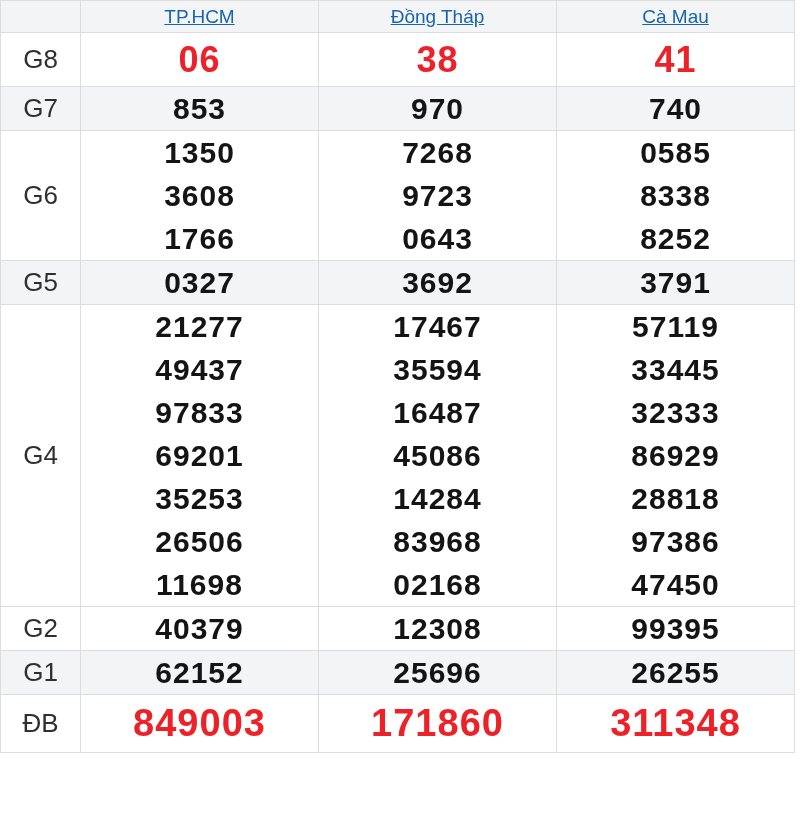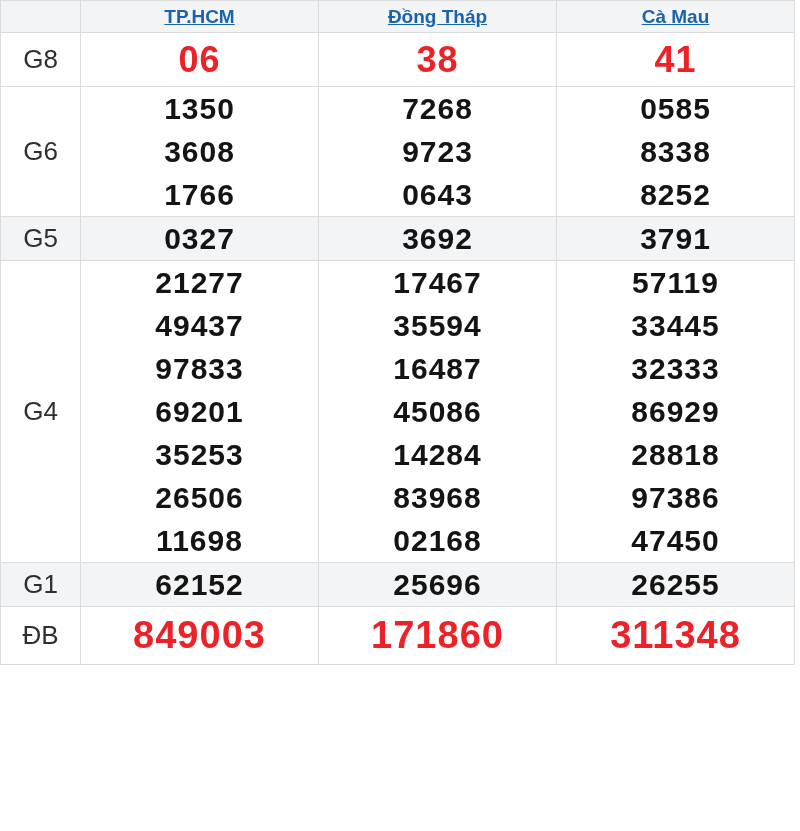--- a/index.html
+++ b/index.html
@@ -23,21 +23,21 @@
     border: 1px solid #dcdcdc;
     text-align: center;
     padding: 0;
     vertical-align: middle;
   }
   col.c-prize { width: 80px; }
   thead th {
     background: var(--shade, #f3f4f4);
     height: 31px;
     font-size: 19px;
-    font-weight: bold;
+    font-weight: normal;
   }
   thead a {
     color: var(--blue, #1a64ad);
     text-decoration: underline;
     cursor: pointer;
   }
   td.prize {
     font-size: 26px;
     font-weight: normal;
     color: #2f2f2f;
@@ -98,20 +98,32 @@
           <td class="nums">
             <div class="val">06</div>
           </td>
           <td class="nums">
             <div class="val">38</div>
           </td>
           <td class="nums">
             <div class="val">41</div>
           </td>
         </tr>
+        <tr class="shaded">
+          <td class="prize">G7</td>
+          <td class="nums">
+            <div class="val">853</div>
+          </td>
+          <td class="nums">
+            <div class="val">970</div>
+          </td>
+          <td class="nums">
+            <div class="val">740</div>
+          </td>
+        </tr>
         <tr>
           <td class="prize">G6</td>
           <td class="nums">
             <div class="val">1350</div>
             <div class="val">3608</div>
             <div class="val">1766</div>
           </td>
           <td class="nums">
             <div class="val">7268</div>
             <div class="val">9723</div>
@@ -158,20 +170,32 @@
           <td class="nums">
             <div class="val">57119</div>
             <div class="val">33445</div>
             <div class="val">32333</div>
             <div class="val">86929</div>
             <div class="val">28818</div>
             <div class="val">97386</div>
             <div class="val">47450</div>
           </td>
         </tr>
+        <tr>
+          <td class="prize">G2</td>
+          <td class="nums">
+            <div class="val">40379</div>
+          </td>
+          <td class="nums">
+            <div class="val">12308</div>
+          </td>
+          <td class="nums">
+            <div class="val">99395</div>
+          </td>
+        </tr>
         <tr class="shaded">
           <td class="prize">G1</td>
           <td class="nums">
             <div class="val">62152</div>
           </td>
           <td class="nums">
             <div class="val">25696</div>
           </td>
           <td class="nums">
             <div class="val">26255</div>

